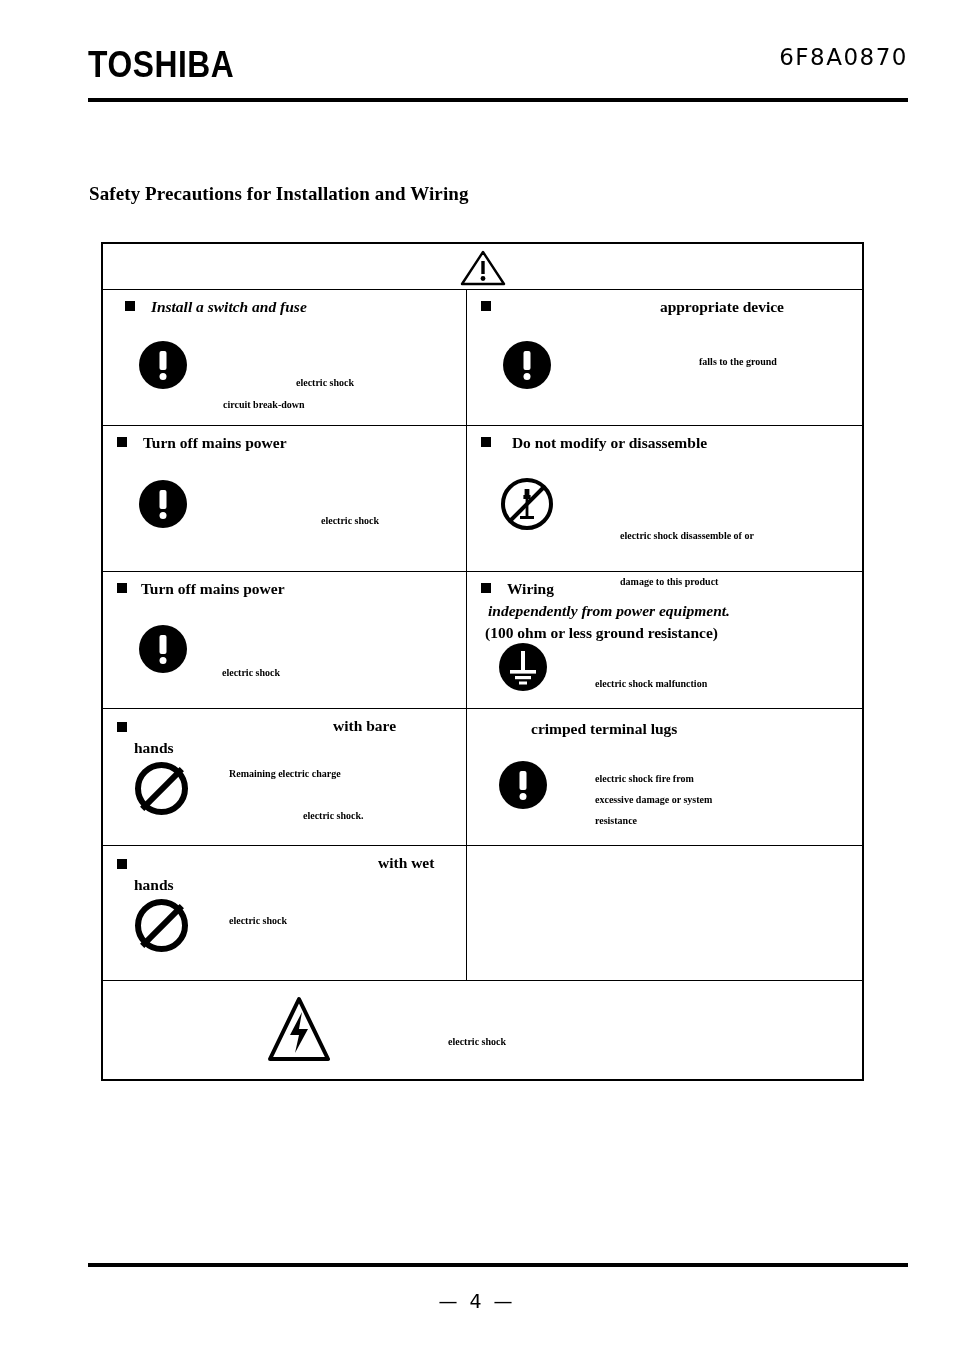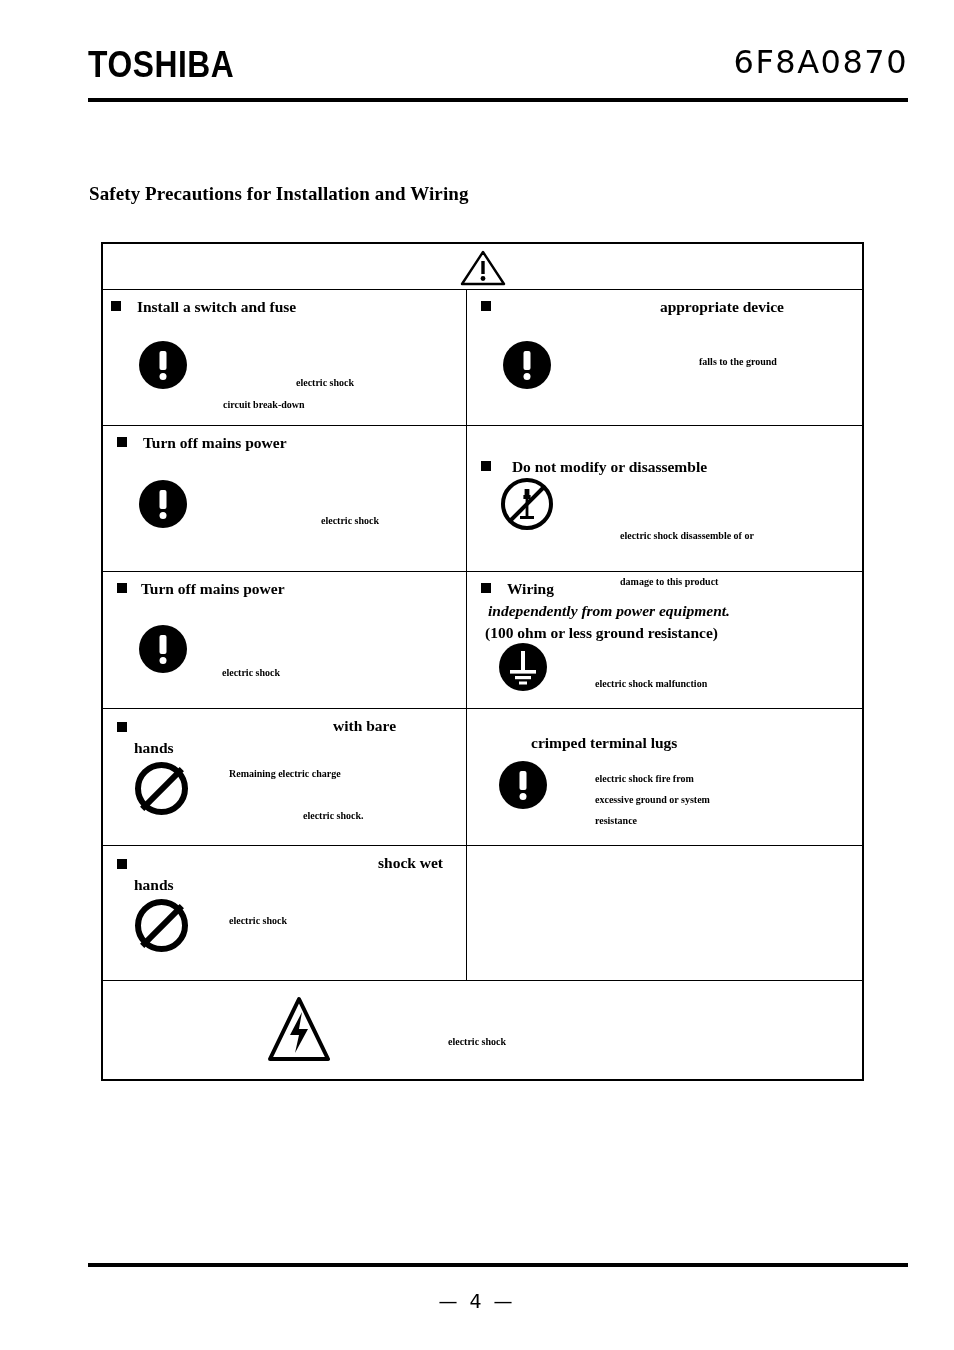--- a/index.html
+++ b/index.html
@@ -35,21 +35,21 @@
     letter-spacing: 0.5px;
     transform: scaleX(1.06) scaleY(1.22);
     transform-origin: left top;
     line-height: 1;
   }
   .doc-number {
     position: absolute;
     right: 0;
     top: 6px;
     font-family: "DejaVu Sans", "Liberation Sans", sans-serif;
-    font-size: 32px;
+    font-size: 23px;
     letter-spacing: 1.5px;
     line-height: 1;
   }
   .header-rule {
     position: absolute;
     left: 88px;
     top: 98px;
     width: 820px;
     height: 4px;
     background: #000000;
@@ -208,21 +208,21 @@
       <svg width="46" height="38" viewBox="0 0 46 38">
         <polygon points="23,3 44,35 2,35" fill="none" stroke="#000" stroke-width="2.4" stroke-linejoin="round"></polygon>
         <rect x="21.3" y="12" width="3.4" height="13" fill="#000"></rect>
         <circle cx="23" cy="29.5" r="2.4" fill="#000"></circle>
       </svg>
     </div>
   </div>
 
   <div class="table-row">
     <div class="cell cell-left" style="height:135px">
-      <div class="hdr-line" style="left:8px; top:7px;">
+      <div class="hdr-line" style="left:22px; top:7px;font-style:italic;">
         <span class="bullet"></span>
         <span style="margin-left:12px">Install a switch and fuse</span>
       </div>
       <div class="icon-box icon-excl-filled" style="left:36px; top:51px; width:48px; height:48px;">
         <span class="bar" style="top:10px; width:7px; height:19px;"></span>
         <span class="dot" style="top:32px; width:7px; height:7px;"></span>
       </div>
       <div class="body-line" style="left:193px; top:86px;">electric shock</div>
       <div class="body-line" style="left:120px; top:108px;">circuit break-down</div>
     </div>
@@ -245,21 +245,21 @@
         <span class="bullet"></span>
         <span style="margin-left:12px">Turn off mains power</span>
       </div>
       <div class="icon-box icon-excl-filled" style="left:36px; top:54px; width:48px; height:48px;">
         <span class="bar" style="top:10px; width:7px; height:19px;"></span>
         <span class="dot" style="top:32px; width:7px; height:7px;"></span>
       </div>
       <div class="body-line" style="left:218px; top:88px;">electric shock</div>
     </div>
     <div class="cell cell-right" style="height:145px">
-      <div class="hdr-line" style="left:14px; top:7px;margin-top:24px;">
+      <div class="hdr-line" style="left:14px; top:7px;">
         <span class="bullet"></span>
         <span style="margin-left:17px">Do not modify or disassemble</span>
       </div>
       <div class="icon-box" style="left:32px; top:50px;">
         <svg width="56" height="56" viewBox="0 0 56 56">
           <circle cx="28" cy="28" r="24" fill="none" stroke="#000" stroke-width="4"></circle>
           <rect x="25.6" y="13" width="4.8" height="7" fill="#000"></rect>
           <rect x="24.4" y="19" width="7.2" height="4" fill="#000"></rect>
           <rect x="26.6" y="22" width="2.8" height="19" fill="#000"></rect>
           <rect x="21" y="40" width="14" height="3" fill="#000"></rect>
@@ -311,37 +311,37 @@
       <div class="hdr-line" style="left:230px; top:7px;">with bare</div>
       <div class="hdr-line" style="left:31px; top:29px;">hands</div>
       <div class="icon-box icon-prohibit" style="left:32px; top:53px; width:53px; height:53px;">
         <span class="slash" style="height:56px;"></span>
       </div>
       <div class="icon-box" style="left:32px; top:53px; width:53px; height:53px; overflow:hidden; border-radius:50%;"></div>
       <div class="body-line" style="left:126px; top:58px;">Remaining electric charge</div>
       <div class="body-line" style="left:200px; top:100px;">electric shock.</div>
     </div>
     <div class="cell cell-right" style="height:136px">
-      <div class="hdr-line" style="left:64px; top:24px;">crimped terminal lugs</div>
+      <div class="hdr-line" style="left:64px; top:10px;">crimped terminal lugs</div>
       <div class="icon-box icon-excl-filled" style="left:32px; top:52px; width:48px; height:48px;">
         <span class="bar" style="top:10px; width:7px; height:19px;"></span>
         <span class="dot" style="top:32px; width:7px; height:7px;"></span>
       </div>
       <div class="body-line" style="left:128px; top:63px;">electric shock  fire from</div>
-      <div class="body-line" style="left:128px; top:84px;">excessive ground or system</div>
+      <div class="body-line" style="left:128px; top:84px;">excessive damage or system</div>
       <div class="body-line" style="left:128px; top:105px;">resistance</div>
     </div>
   </div>
 
   <div class="table-row">
     <div class="cell cell-left" style="height:134px">
       <div class="hdr-line" style="left:14px; top:9px;">
         <span class="bullet"></span>
       </div>
-      <div class="hdr-line" style="left:275px; top:7px;">shock wet</div>
+      <div class="hdr-line" style="left:275px; top:7px;">with wet</div>
       <div class="hdr-line" style="left:31px; top:29px;">hands</div>
       <div class="icon-box icon-prohibit" style="left:32px; top:53px; width:53px; height:53px;">
         <span class="slash" style="height:56px;"></span>
       </div>
       <div class="body-line" style="left:126px; top:68px;">electric shock</div>
     </div>
     <div class="cell cell-right" style="height:134px"></div>
   </div>
 
   <div class="table-row last-row">

